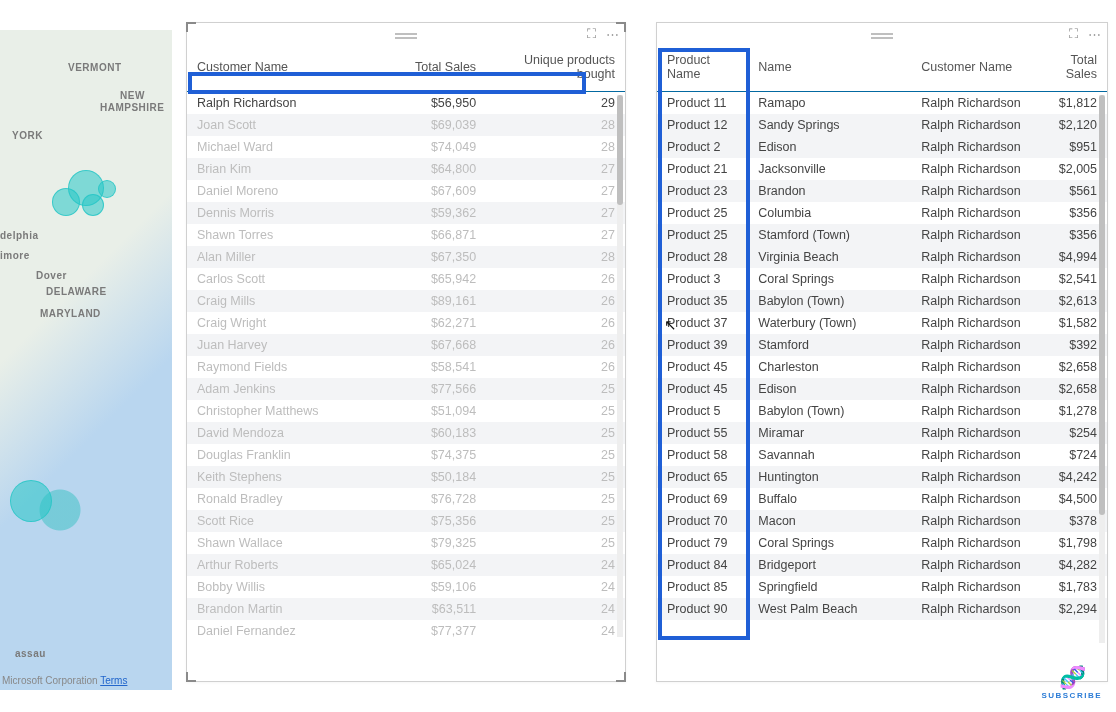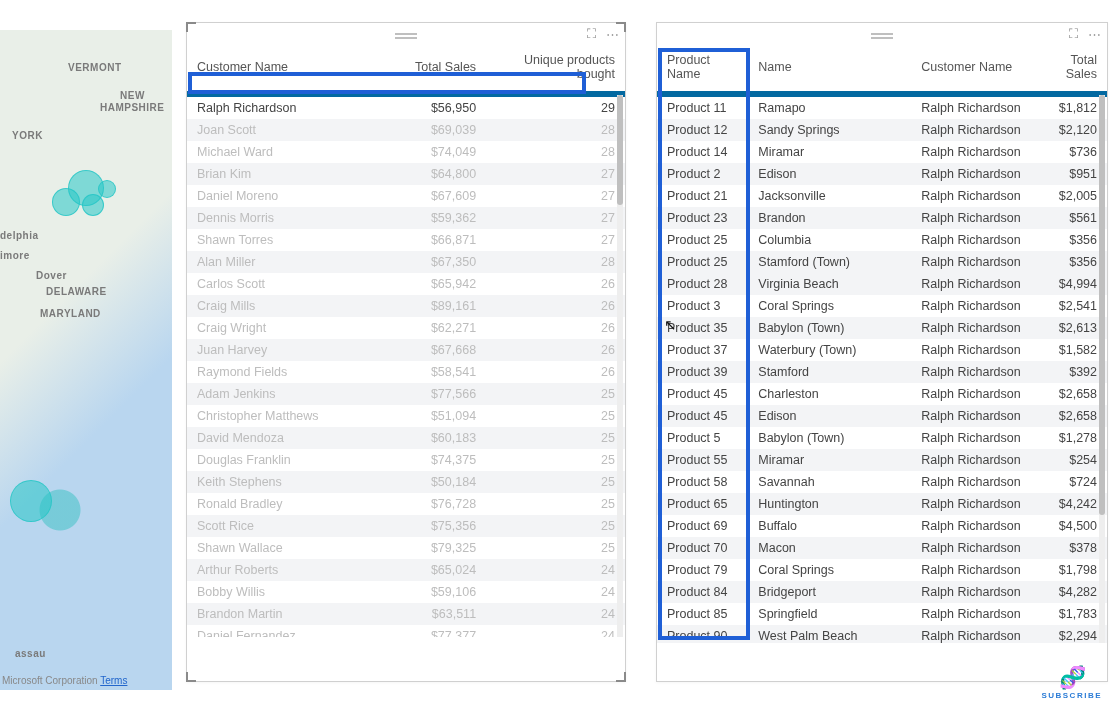--- a/index.html
+++ b/index.html
@@ -87,21 +87,21 @@
     width: 100%;
     border-collapse: collapse;
     font-size: 12.5px;
     color: #444;
   }
   table.data th {
     text-align: left;
     font-weight: 400;
     color: #555;
     padding: 8px 10px 10px 10px;
-    border-bottom: 6px solid #0369a1;
+    border-bottom: 1px solid #0369a1;
     background: #fff;
   }
   table.data th.num, table.data td.num { text-align: right; }
   table.data td { padding: 4px 10px; }
   table.data tr.row-alt td { background: #f3f4f6; }
   table.data tr.dimmed td { color: #bdbdbd; }
   .tbl-scroll {
     overflow: hidden;
     position: relative;
   }
@@ -362,26 +362,20 @@
             <td>Ramapo</td>
             <td>Ralph Richardson</td>
             <td class="num">$1,812</td>
           </tr>
           <tr class="row-alt">
             <td>Product 12</td>
             <td>Sandy Springs</td>
             <td>Ralph Richardson</td>
             <td class="num">$2,120</td>
           </tr>
-          <tr>
-            <td>Product 14</td>
-            <td>Miramar</td>
-            <td>Ralph Richardson</td>
-            <td class="num">$736</td>
-          </tr>
           <tr class="row-alt">
             <td>Product 2</td>
             <td>Edison</td>
             <td>Ralph Richardson</td>
             <td class="num">$951</td>
           </tr>
           <tr>
             <td>Product 21</td>
             <td>Jacksonville</td>
             <td>Ralph Richardson</td>

